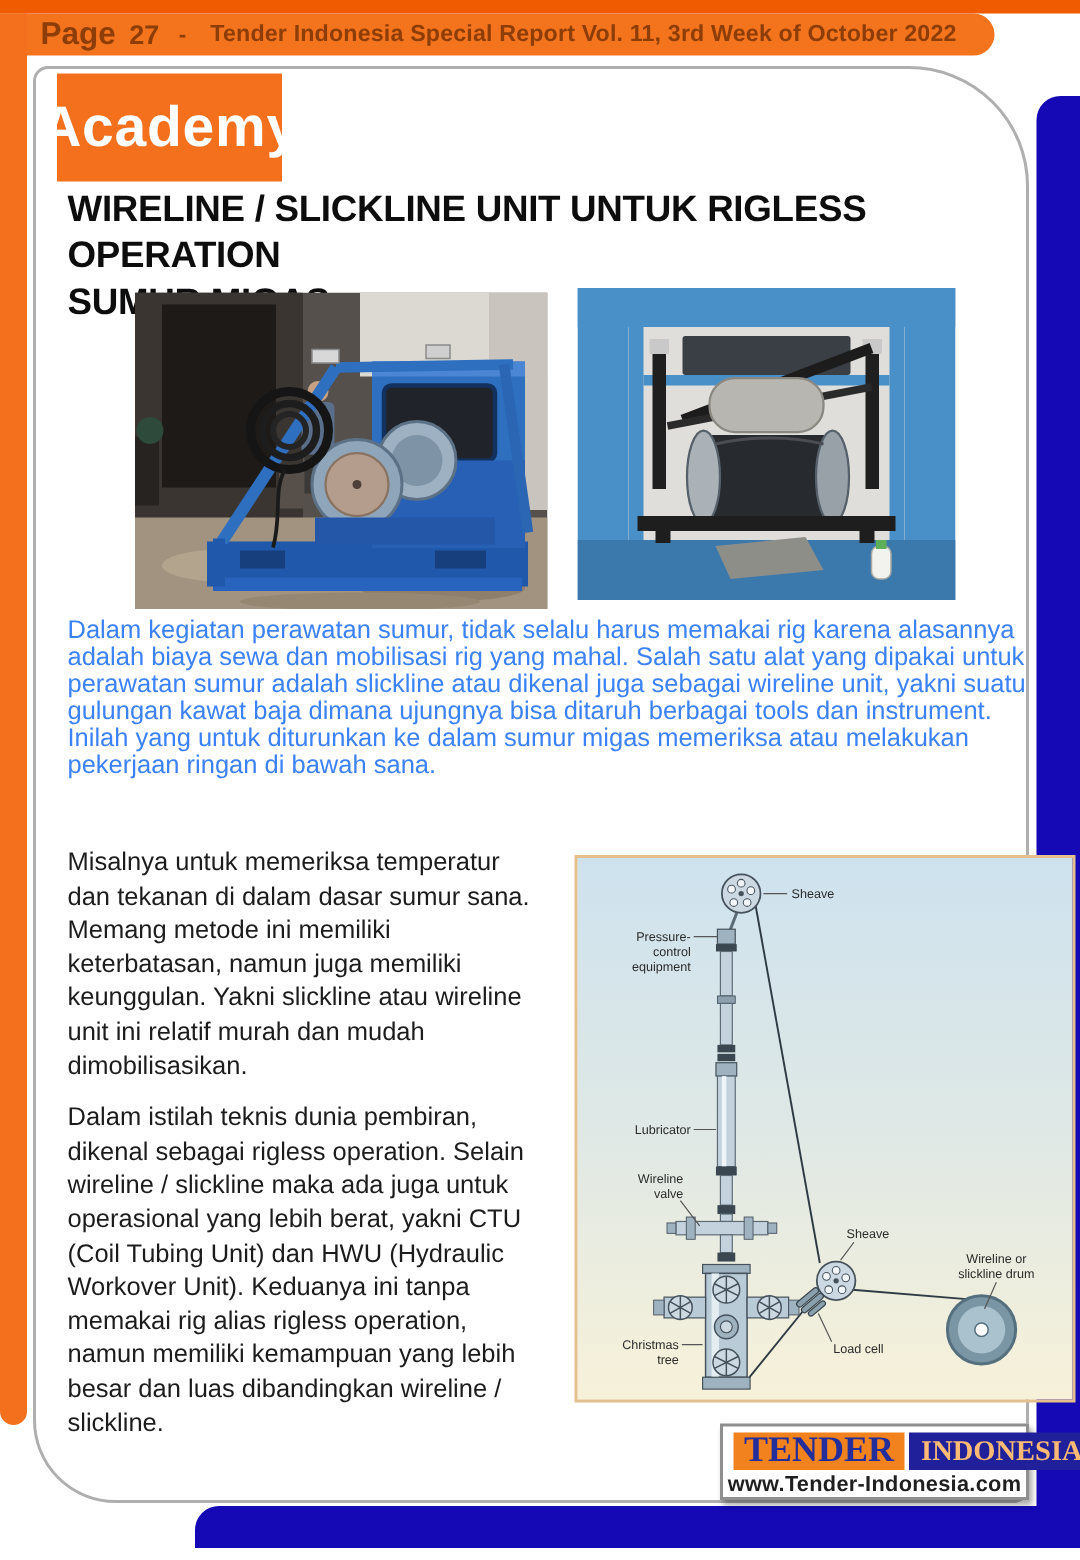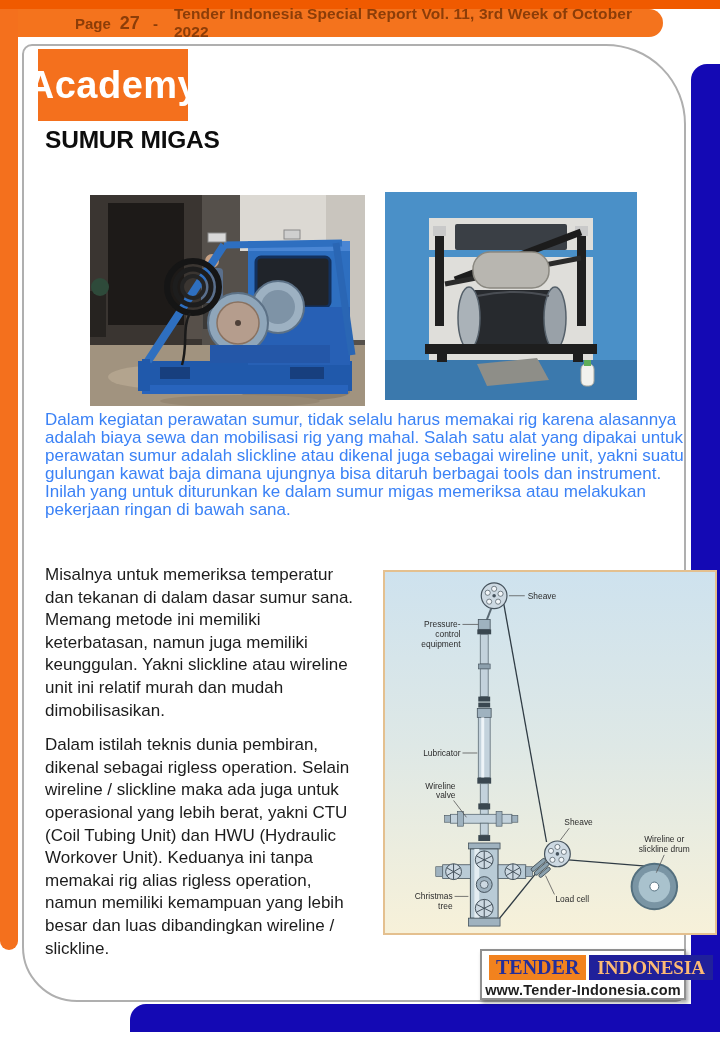--- a/index.html
+++ b/index.html
@@ -6,21 +6,21 @@
   html,body { width:720px; height:1040px; }
   body { font-family:"Liberation Sans", sans-serif; background:#ffffff; position:relative; overflow:hidden; }
 
   .abs { position:absolute; }
 
   
   .top-strip { left:0; top:0; width:720px; height:9px; background:#F05A00; }
   .header-bar { left:0; top:9px; width:663px; height:28px; background:#F4731D;
                 border-radius:0 16px 16px 0; display:flex; align-items:center;
                 padding-left:27px; color:#8C3D08; font-weight:bold; }
-  .header-bar .pg  { font-size:15px;margin-left:48px; }
+  .header-bar .pg  { font-size:21px; }
   .header-bar .num { font-size:18px; margin-left:9px; }
   .header-bar .dash{ font-size:15px; margin-left:13px; }
   .header-bar .ttl { font-size:15.5px; margin-left:16px; letter-spacing:0.1px; }
 
   
   .left-strip  { left:0; top:9px; width:18px; height:941px; background:#F4701D; border-radius:0 0 9px 9px; }
   .right-strip { left:691px; top:64px; width:29px; height:968px; background:#1409B4; border-radius:16px 0 0 0; }
   .bottom-bar  { left:130px; top:1004px; width:590px; height:28px; background:#1409B4; border-radius:16px 0 0 0; }
 
   
@@ -48,21 +48,21 @@
   .diagram { left:383px; top:570px; width:334px; height:365px;
              border:2px solid #E4C08F;
              background:linear-gradient(#CEE2EE 0%, #DEE8E6 48%, #F7F1D9 100%); }
   .diagram svg { display:block; width:100%; height:100%; }
   .dlabel { font-family:"Liberation Sans", sans-serif; font-size:8.5px; fill:#2b2b2b; }
 
   .logo { left:480px; top:949px; width:206px; height:51px; background:#ffffff;
           border:2px solid #8f8f8f; box-shadow:2px 3px 4px rgba(0,0,0,0.35); }
   .logo-row { display:flex; margin:4px 6px 0 7px; height:25px; }
   .logo-tender { background:#F2821E; color:#232E9B; font-family:"Liberation Serif", serif;
-                 font-weight:bold; font-size:20px; padding:12px 7px; display:flex; align-items:center; }
+                 font-weight:bold; font-size:24px; padding:12px 7px; display:flex; align-items:center; }
   .logo-indonesia { background:#20209A; color:#fdba74; font-family:"Liberation Serif", serif;
                     font-weight:bold; font-size:19px; padding:0 8px; margin-left:3px;
                     display:flex; align-items:center; }
   .logo-url { text-align:center; font-weight:bold; font-size:14.5px; color:#1f1f1f;
               margin-top:2px; letter-spacing:0.2px; }
 </style>
 </head>
 <body>
 
 <div class="abs top-strip"></div>
@@ -76,20 +76,21 @@
 
 <div class="abs left-strip"></div>
 <div class="abs right-strip"></div>
 <div class="abs bottom-bar"></div>
 
 <div class="abs card"></div>
 
 <div class="abs badge">Academy</div>
 
 <div class="abs title">
+  <div>WIRELINE / SLICKLINE UNIT UNTUK RIGLESS OPERATION</div>
   <div>SUMUR MIGAS</div>
 </div>
 
 <div class="abs photo photo-left">
   <svg viewBox="0 0 275 211">
     <rect x="0" y="0" width="275" height="211" fill="#55504b"></rect>
     <rect x="0" y="0" width="112" height="158" fill="#3a3531"></rect>
     <rect x="18" y="8" width="76" height="122" fill="#1d1a18"></rect>
     <rect x="150" y="0" width="125" height="56" fill="#dcd9d3"></rect>
     <rect x="236" y="0" width="39" height="145" fill="#c9c5be"></rect>

